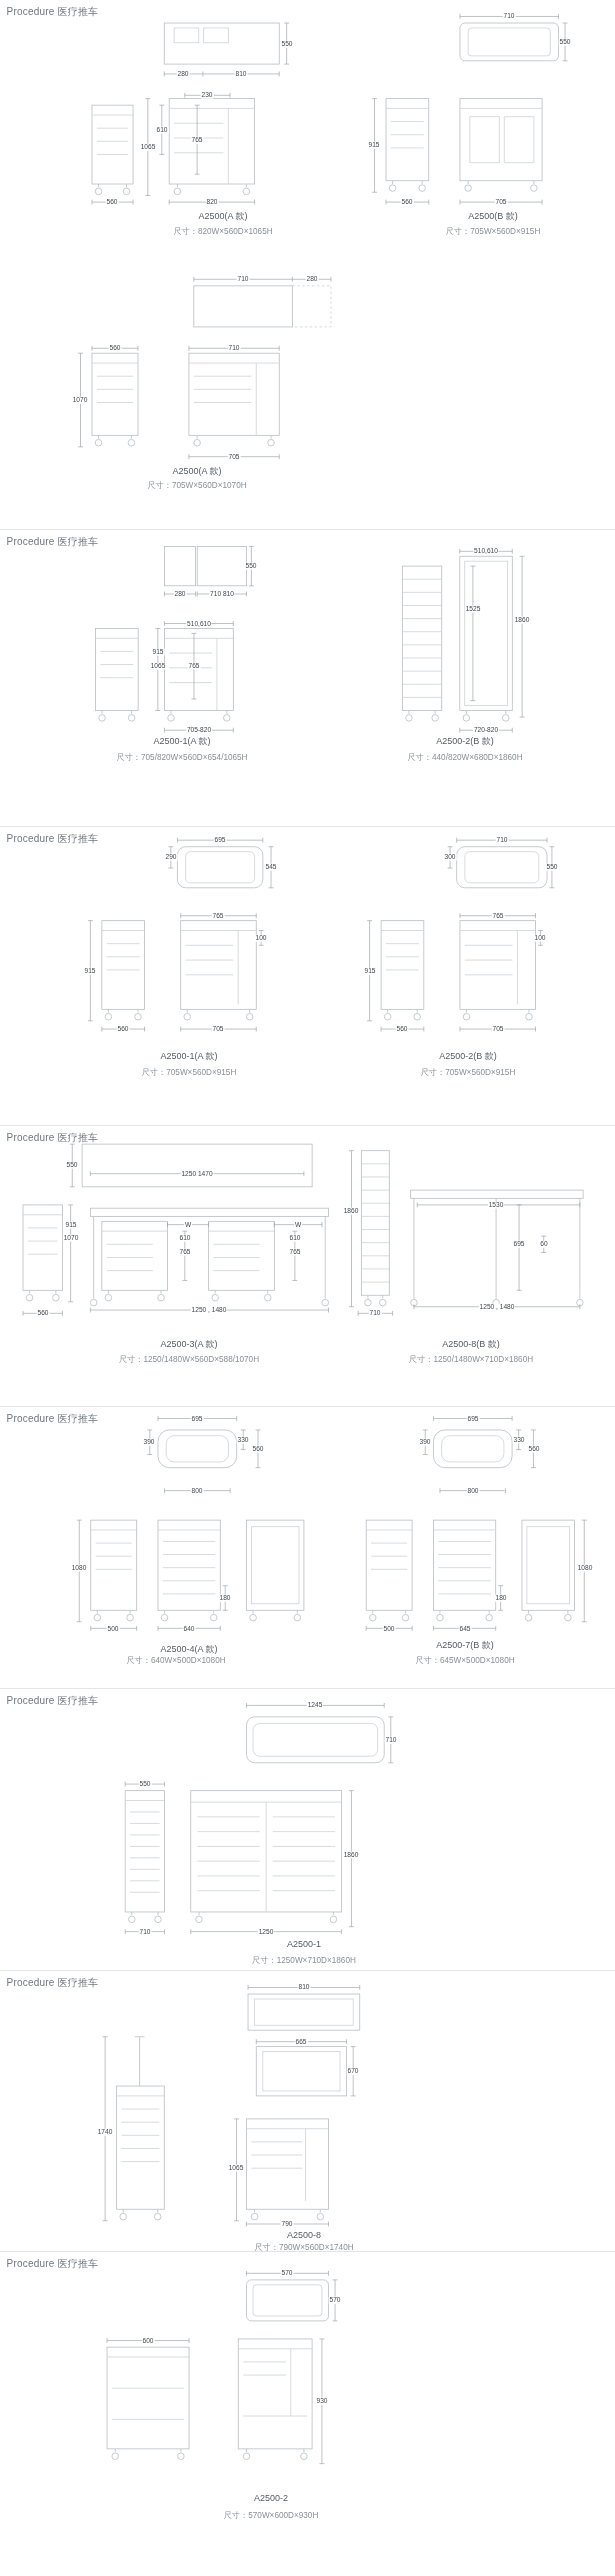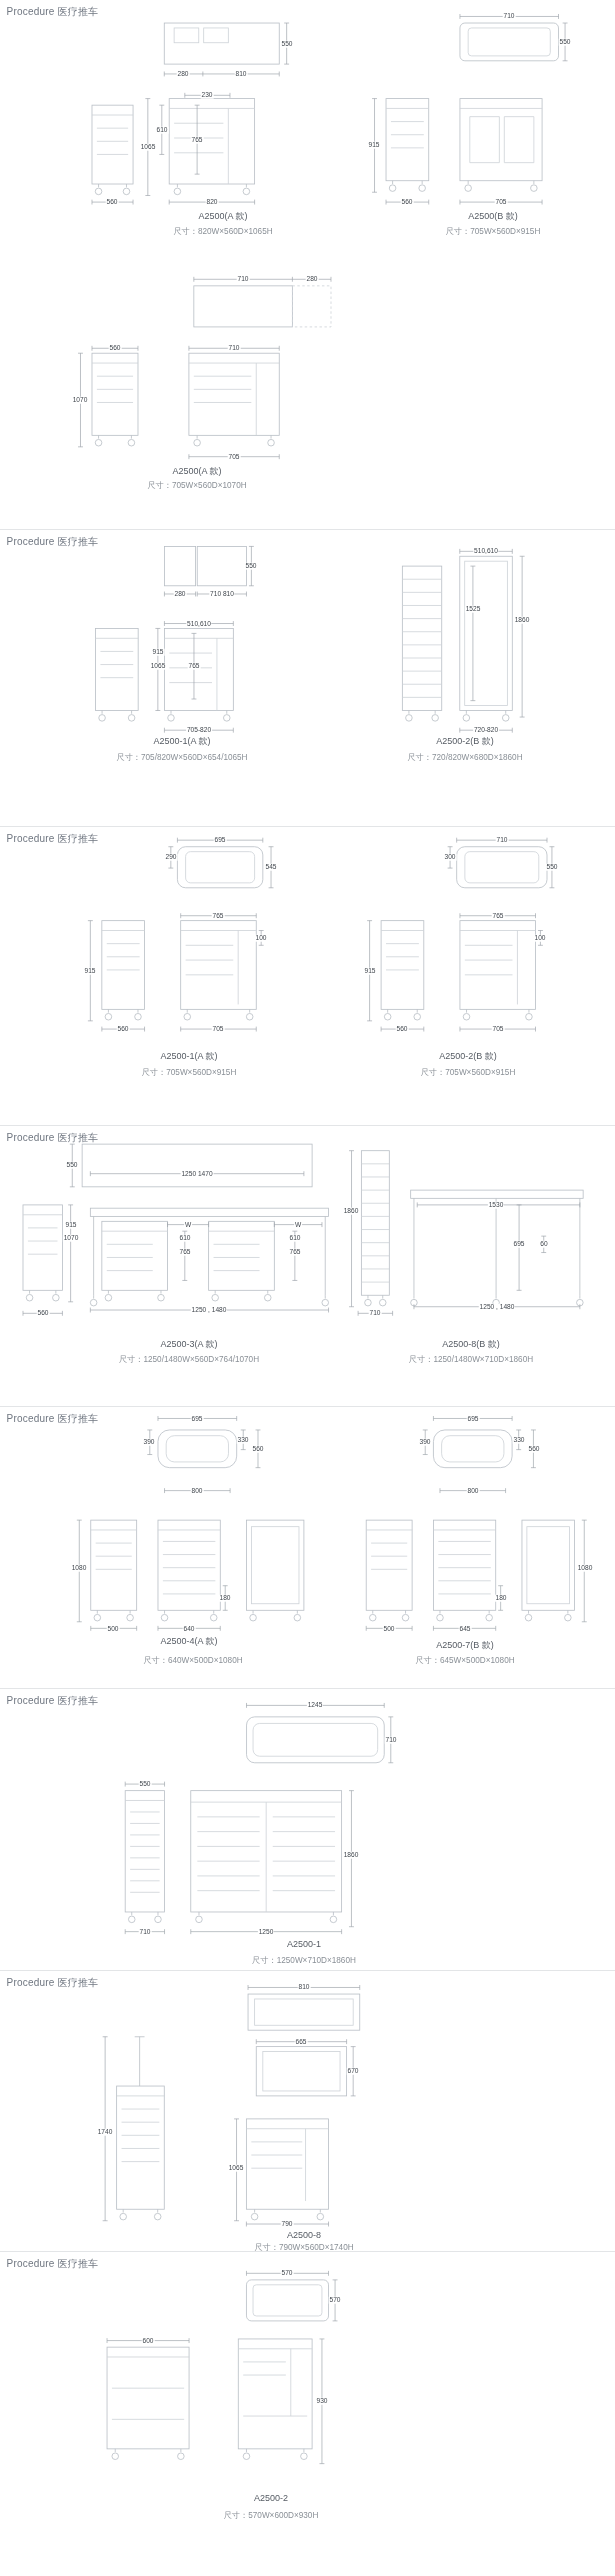--- a/index.html
+++ b/index.html
@@ -190,21 +190,21 @@
     <i class="dim" style="left:199px;top:200px">705-820</i>
 
     <i class="dim" style="left:486px;top:21.4px">510,610</i>
     <i class="dim" style="left:473px;top:79px">1525</i>
     <i class="dim" style="left:522px;top:90px">1860</i>
     <i class="dim" style="left:486px;top:200px">720-820</i>
 
     <div class="model" style="left:182px;top:205px">A2500-1(A 款)</div>
     <div class="spec" style="left:182px;top:222px">尺寸：705/820W×560D×654/1065H</div>
     <div class="model" style="left:465px;top:205px">A2500-2(B 款)</div>
-    <div class="spec" style="left:465px;top:222px">尺寸：720/820W×680D×1860H</div>
+    <div class="spec" style="left:465px;top:222px">尺寸：440/820W×680D×1860H</div>
   </section>
 
   <section class="sec" style="height:299px">
     <svg class="art" width="616" height="299" viewBox="0 0 750 364">
       <g>
         <rect class="c" x="216" y="24" width="104" height="50" rx="10"></rect>
         <rect class="i" x="226" y="30" width="84" height="38" rx="6"></rect>
         <path class="d" d="M216 13v6M216 16h104M320 13v6"></path>
         <path class="d" d="M205 24h6M208 24v26M205 50h6"></path>
         <path class="d" d="M327 24h6M330 24v50M327 74h6"></path>
@@ -357,21 +357,21 @@
     <i class="dim" style="left:209px;top:184px">1250 , 1480</i>
 
     <i class="dim" style="left:351px;top:85px">1860</i>
     <i class="dim" style="left:496px;top:79px">1530</i>
     <i class="dim" style="left:519px;top:118px">695</i>
     <i class="dim" style="left:544px;top:118px">60</i>
     <i class="dim" style="left:375px;top:187px">710</i>
     <i class="dim" style="left:497px;top:181px">1250 , 1480</i>
 
     <div class="model" style="left:189px;top:212px">A2500-3(A 款)</div>
-    <div class="spec" style="left:189px;top:228px">尺寸：1250/1480W×560D×764/1070H</div>
+    <div class="spec" style="left:189px;top:228px">尺寸：1250/1480W×560D×588/1070H</div>
     <div class="model" style="left:471px;top:212px">A2500-8(B 款)</div>
     <div class="spec" style="left:471px;top:228px">尺寸：1250/1480W×710D×1860H</div>
   </section>
 
   <section class="sec" style="height:282px">
     <svg class="art" width="616" height="282" viewBox="0 0 750 344">
       <g>
         <rect class="c" x="192" y="28" width="96" height="46" rx="14"></rect>
         <rect class="i" x="202" y="35" width="76" height="32" rx="10"></rect>
         <path class="d" d="M192 11v6M192 14h96M288 11v6"></path>
@@ -455,22 +455,22 @@
     <i class="dim" style="left:473px;top:11.5px">695</i>
     <i class="dim" style="left:425px;top:35px">390</i>
     <i class="dim" style="left:519px;top:33px">330</i>
     <i class="dim" style="left:534px;top:42px">560</i>
     <i class="dim" style="left:473px;top:84px">800</i>
     <i class="dim" style="left:501px;top:191px">180</i>
     <i class="dim" style="left:585px;top:161px">1080</i>
     <i class="dim" style="left:389px;top:222px">500</i>
     <i class="dim" style="left:465px;top:222px">645</i>
 
-    <div class="model" style="left:189px;top:228px">A2500-4(A 款)</div>
-    <div class="spec" style="left:193px;top:248px">尺寸：640W×500D×1080H</div>
+    <div class="model" style="left:189px;top:236px">A2500-4(A 款)</div>
+    <div class="spec" style="left:176px;top:248px">尺寸：640W×500D×1080H</div>
     <div class="model" style="left:465px;top:232px">A2500-7(B 款)</div>
     <div class="spec" style="left:465px;top:248px">尺寸：645W×500D×1080H</div>
   </section>
 
   <section class="sec" style="height:282px">
     <svg class="art" width="616" height="282" viewBox="0 0 750 344">
       <g>
         <rect class="c" x="300" y="34" width="168" height="56" rx="10"></rect>
         <rect class="i" x="308" y="42" width="152" height="40" rx="8"></rect>
         <path class="d" d="M300 17v6M300 20h168M468 17v6"></path>

